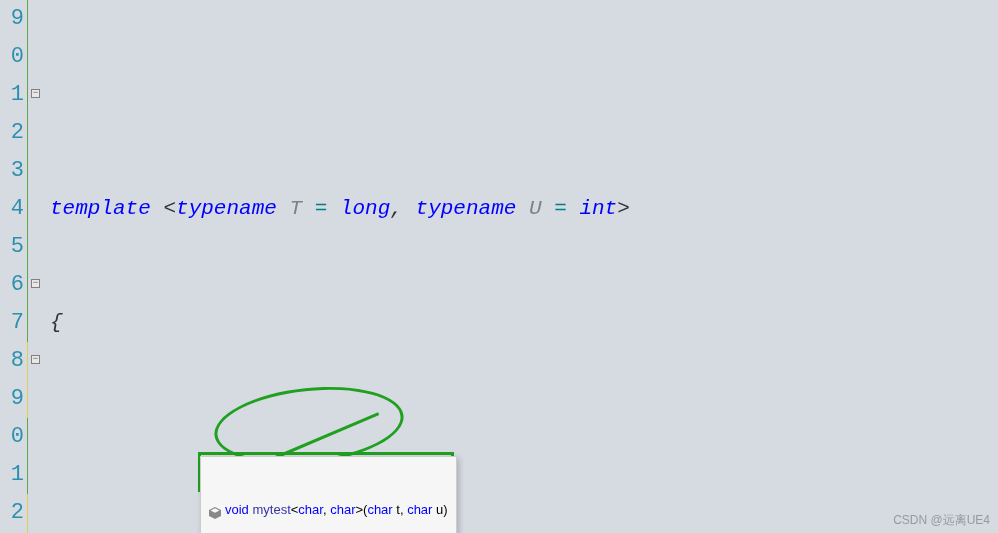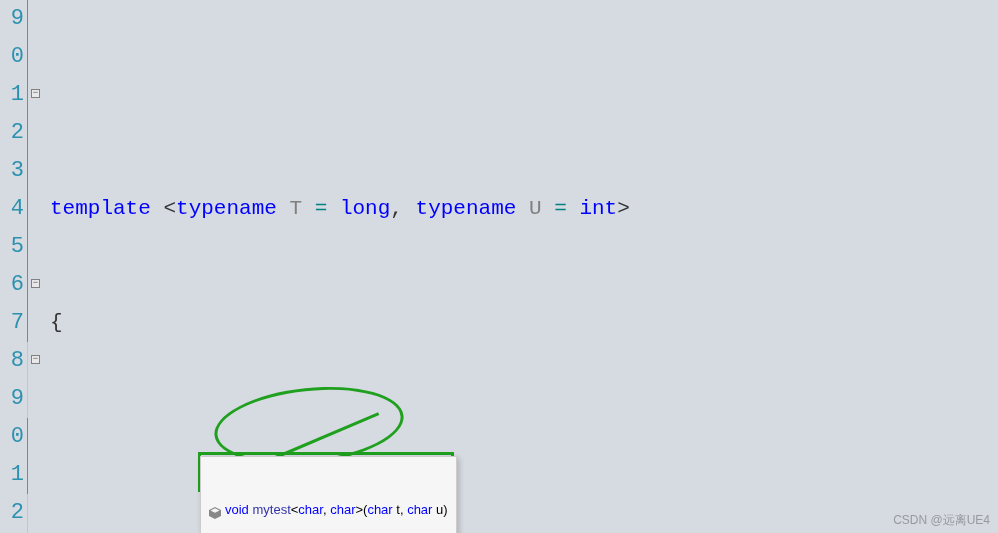--- a/index.html
+++ b/index.html
@@ -60,21 +60,21 @@
       background: #e0d050;
     }
     .code-area {
       flex: 1;
       background: #d6dae1;
       padding-left: 6px;
       line-height: 38px;
       position: relative;
       white-space: pre;
     }
-    .line { height: 38px; position: relative; }
+    .line { height: 38px; position: relative; font-style: italic; }
     .kw { color: #0000ff; }
     .func { color: #800000; }
     .op { color: #008080; }
     .str { color: #c71585; }
     .ident { color: #808080; }
     .brace { color: #333; }
     .punct { color: #333; }
     .annotation-circle {
       position: absolute;
       border: 3px solid #1fa01f;

